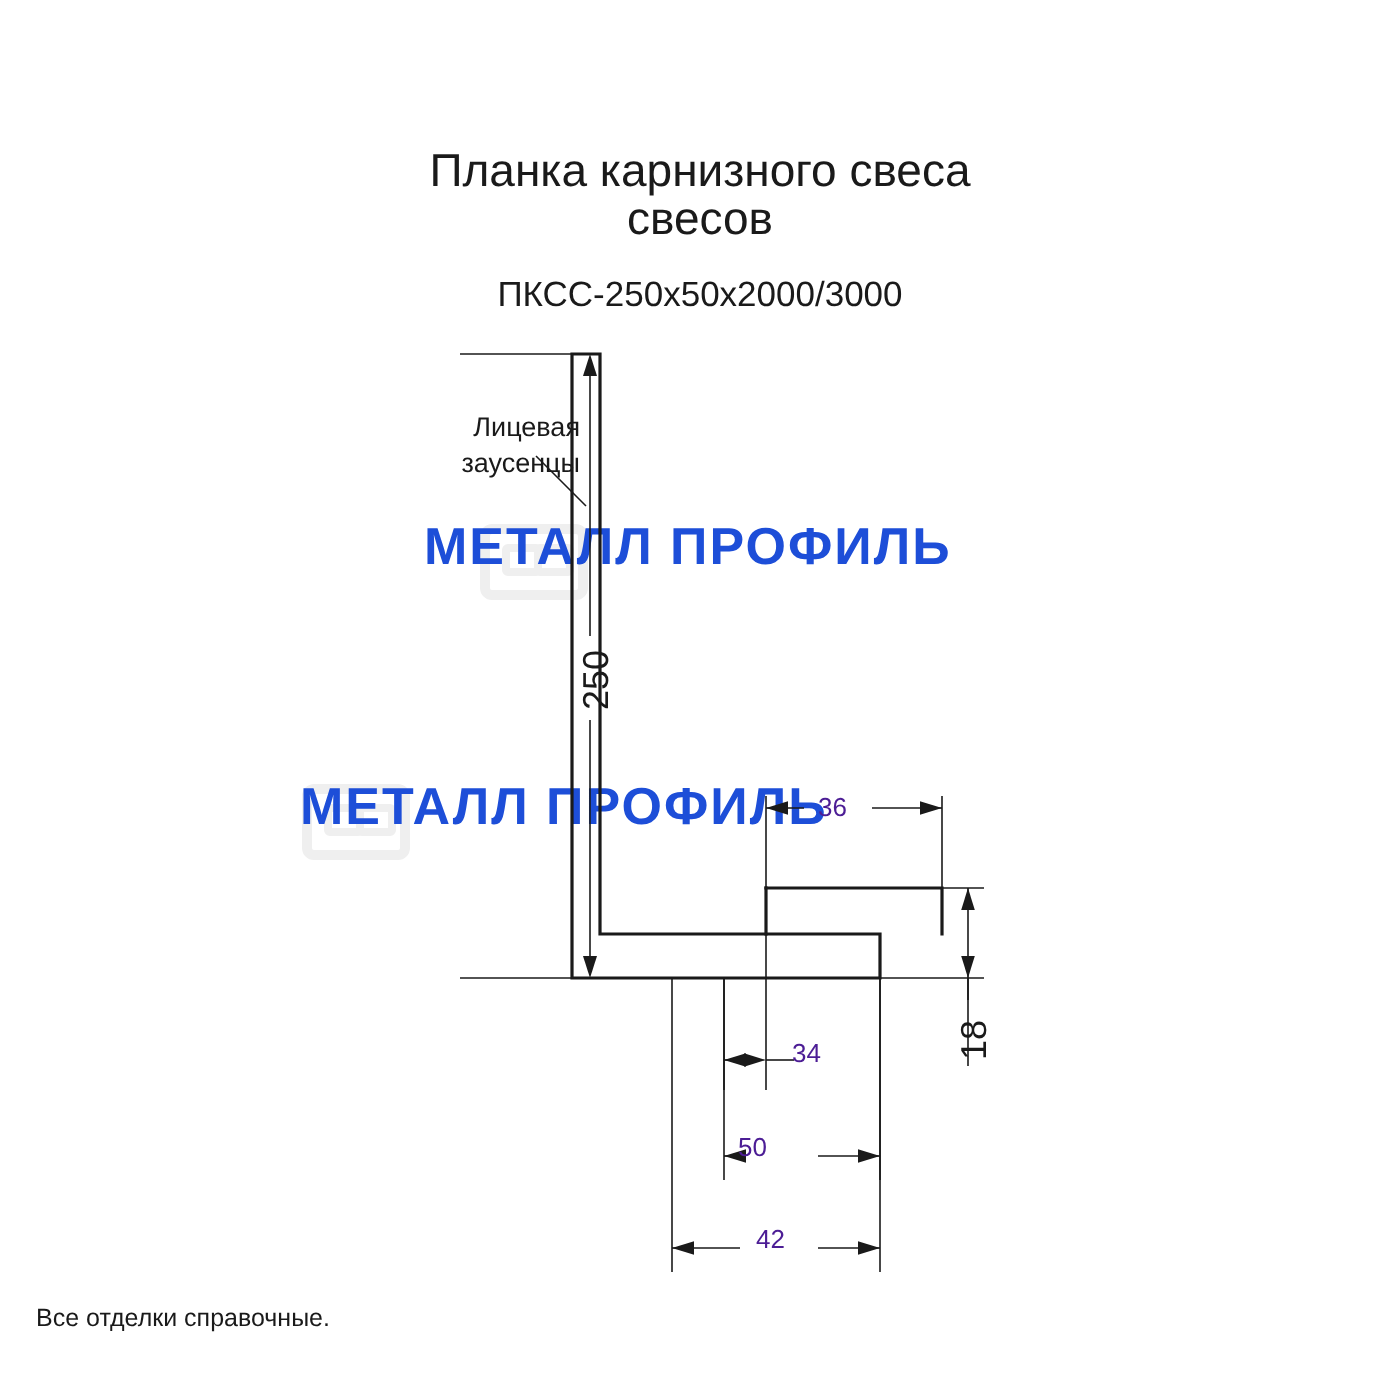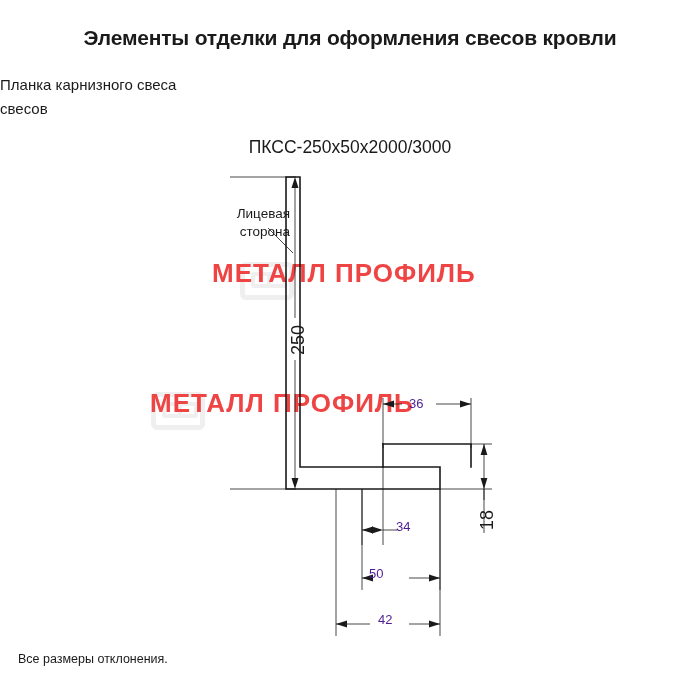--- a/index.html
+++ b/index.html
@@ -28,39 +28,40 @@
     text-align: center;
     font-size: 21px;
     font-weight: bold;
     letter-spacing: -0.2px;
   }
   .subtitle {
     position: absolute;
     top: 73px;
     left: 0;
     width: 700px;
-    font-size: 15px;
+    text-align: center;
+    font-size: 23px;
     line-height: 24px;
   }
   .code {
     position: absolute;
     top: 137px;
     left: 0;
     width: 700px;
     text-align: center;
     font-size: 17.5px;
   }
   .watermarks {
     position: absolute;
     inset: 0;
     pointer-events: none;
   }
   .wm {
     position: absolute;
-    color: #ef4444;
+    color: #1d4ed8;
     font-size: 26px;
     font-weight: bold;
     letter-spacing: 1px;
     white-space: nowrap;
     font-family: "Liberation Sans", sans-serif;
   }
   .wm-1 { left: 212px; top: 258px; }
   .wm-2 { left: 150px; top: 388px; }
   .wm-logo {
     position: absolute;
@@ -130,21 +131,20 @@
     color: #1a1a1a;
   }
   .footnote-1 { top: 652px; }
   .footnote-2 { top: 670px; }
 </style>
 </head>
 <body>
 
 <div class="page">
 
-  <div class="title">Элементы отделки для оформления свесов кровли</div>
 
   <div class="subtitle">
     <div>Планка карнизного свеса</div>
     <div>свесов</div>
   </div>
 
   <div class="code">ПКСС-250х50х2000/3000</div>
 
   <div class="watermarks">
     <div class="wm-logo wm-logo-1"></div>
@@ -215,25 +215,25 @@
       <polygon points="362,578 373,574.6 373,581.4"></polygon>
       <polygon points="440,578 429,574.6 429,581.4"></polygon>
 
       <polygon points="336,624 347,620.6 347,627.4"></polygon>
       <polygon points="440,624 429,620.6 429,627.4"></polygon>
     </g>
   </svg>
 
   <div class="face-label">
     <div>Лицевая</div>
-    <div>сторона</div>
+    <div>заусенцы</div>
   </div>
 
   <div class="dim-rot" style="left: 288px; top: 355px;">250</div>
   <div class="dim" style="left: 409px; top: 396px;">36</div>
   <div class="dim-rot" style="left: 477px; top: 530px;">18</div>
   <div class="dim" style="left: 396px; top: 519px;">34</div>
   <div class="dim" style="left: 369px; top: 566px; text-align: center;">50</div>
   <div class="dim" style="left: 378px; top: 612px;">42</div>
 
-  <div class="footnote footnote-1">Все размеры отклонения.</div>
+  <div class="footnote footnote-1">Все отделки справочные.</div>
 
 </div>
 
 </body></html>

